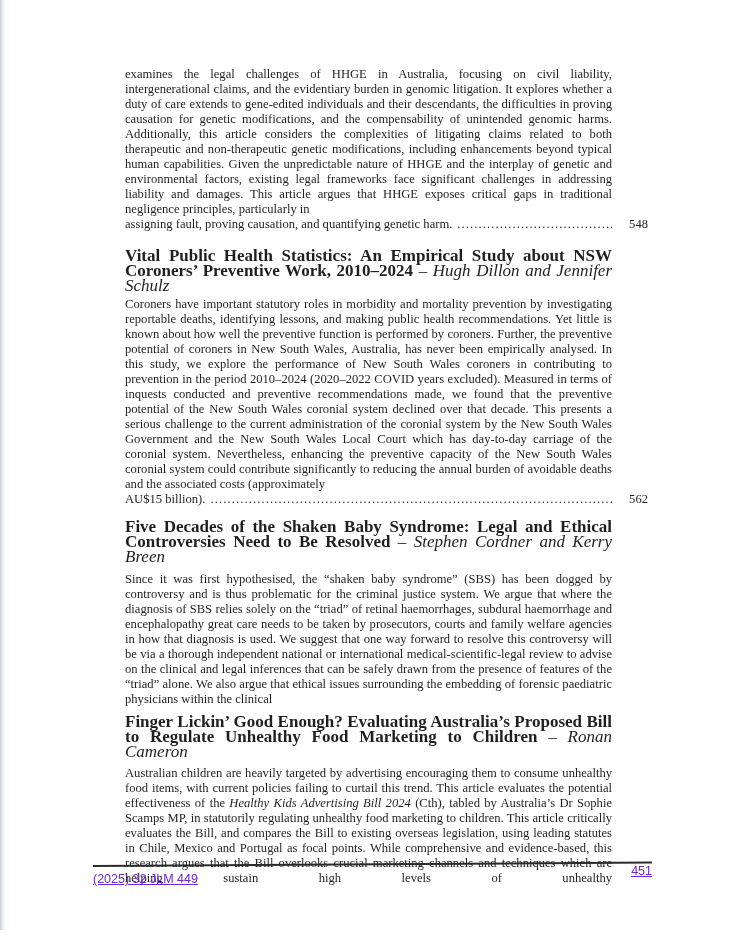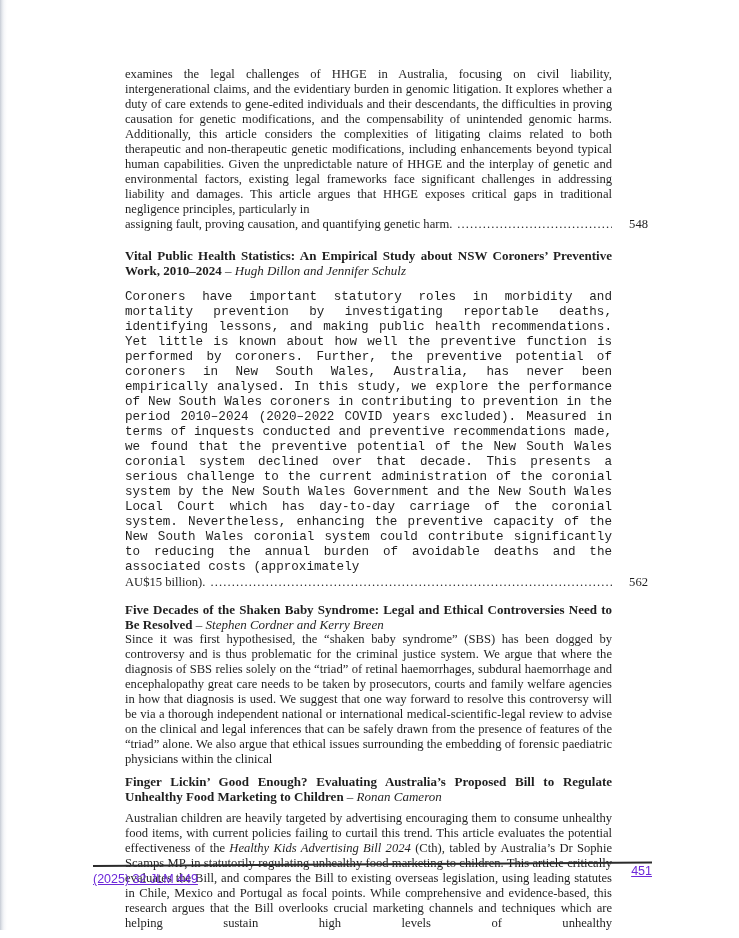--- a/index.html
+++ b/index.html
@@ -27,21 +27,21 @@
   .content {
     position: absolute;
     left: 125px;
     top: 0;
     width: 523px; 
   }
   .entry { margin: 0; }
   .entry-heading {
     width: 487px;
     margin: 0;
-    font-size: 13px;
+    font-size: 17px;
     line-height: 15px;
     font-weight: bold;
     text-align: justify;
   }
   .entry-heading .hsep {
     font-weight: normal;
   }
   .entry-heading .authors {
     font-weight: normal;
     font-style: italic;
@@ -77,23 +77,23 @@
     letter-spacing: 1.1px;
   }
   .toc-line .page-ref {
     flex: 0 0 36px;
     text-align: right;
     white-space: nowrap;
   }
   
   .e1 { padding-top: 67px; }
   .h2 { margin-top: 16px; }
-  .b2 { margin-top: 12px; font-family: Liberation Mono, monospace; }
+  .b2 { margin-top: 4px; }
   .h3 { margin-top: 12px; }
-  .b3 { }
+  .b3 { margin-top: 8px; }
   .h4 { margin-top: 7px; }
   .b4 { margin-top: 7px; }
 
   .footer {
     position: absolute;
     left: 93px;
     top: 865px;
     width: 559px;
     font-family: "Liberation Sans", "DejaVu Sans", sans-serif;
     font-size: 12.5px;

